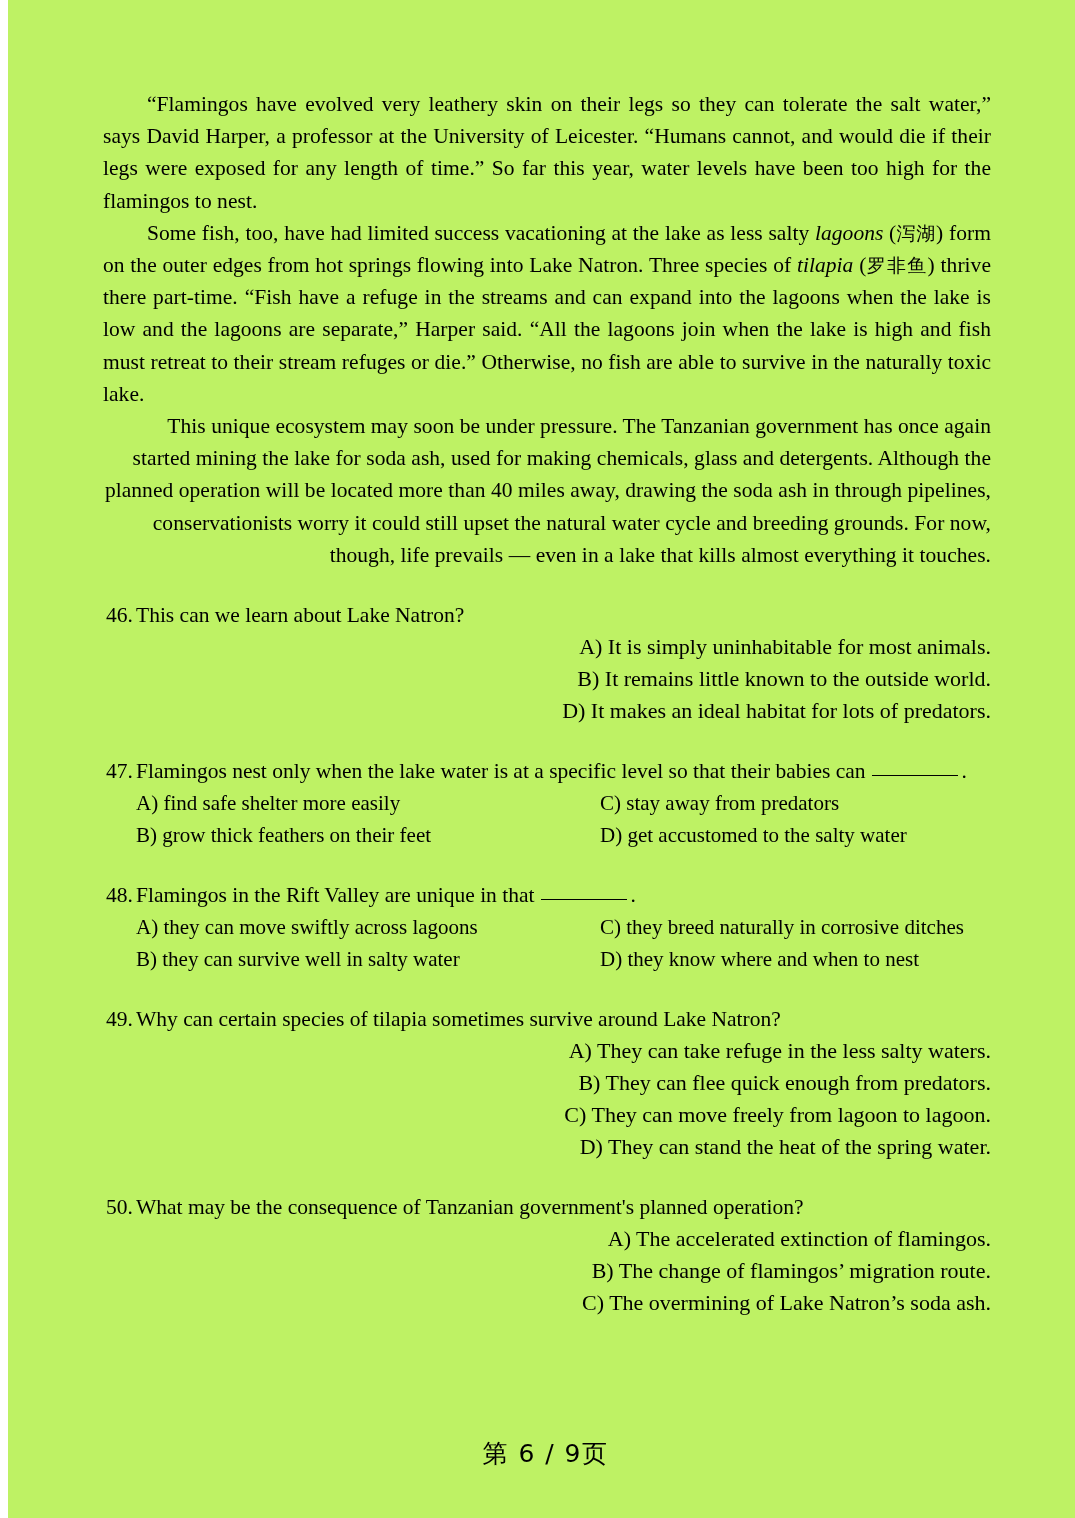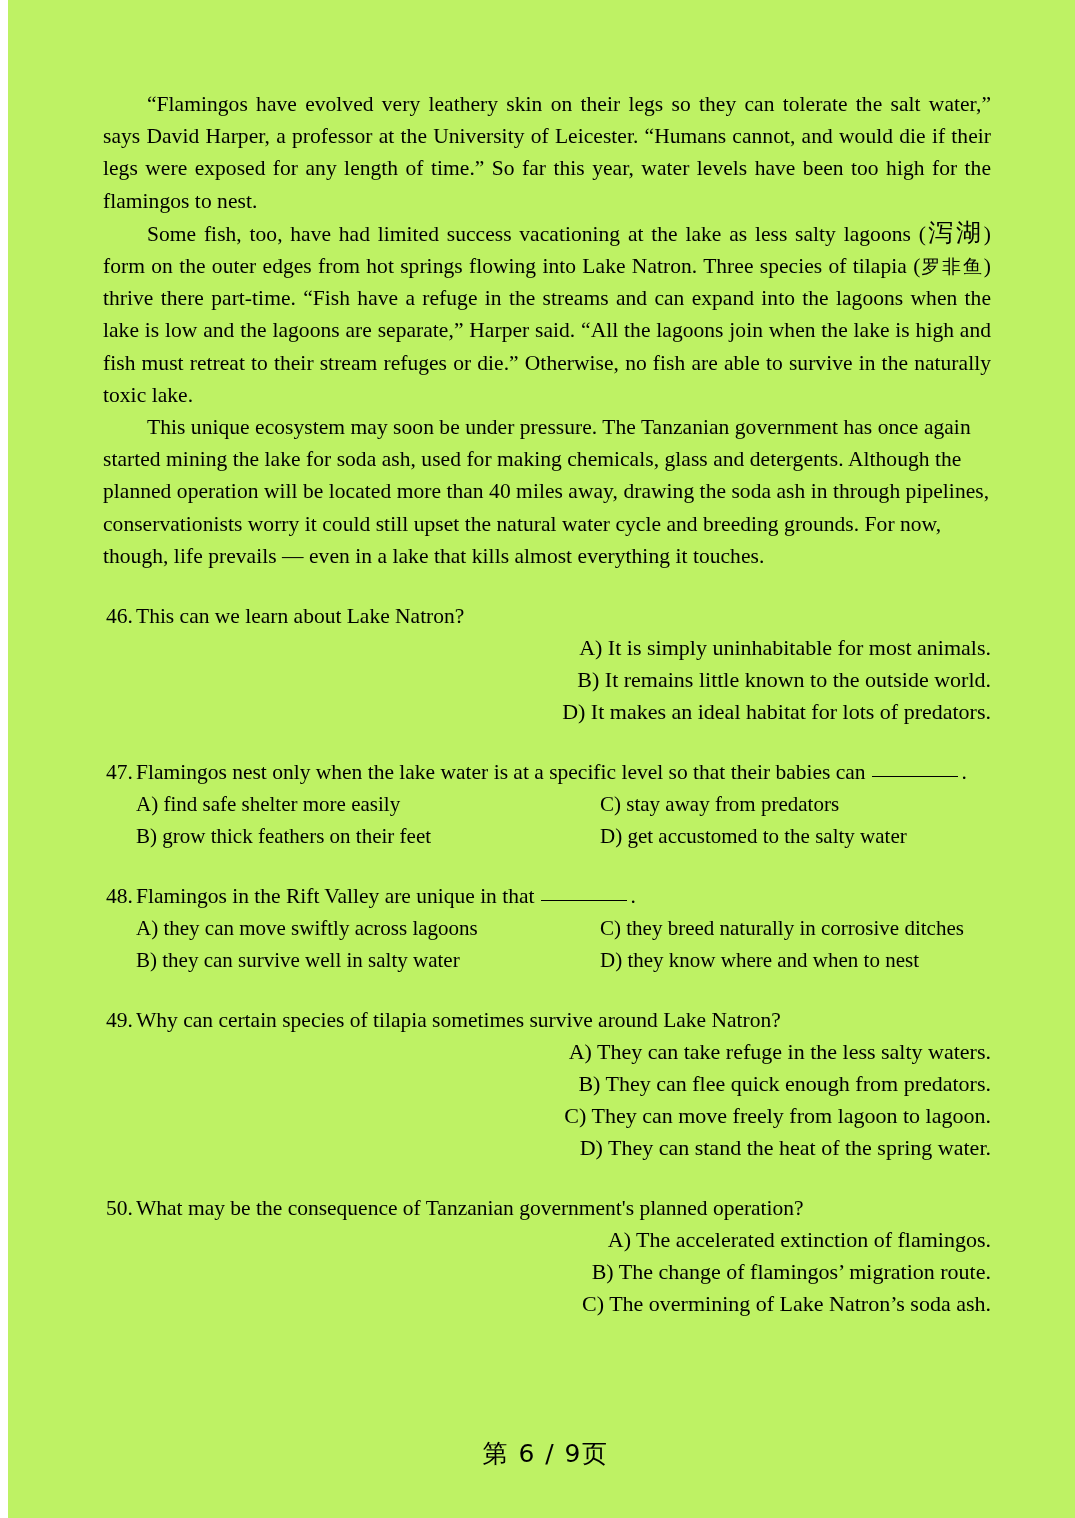--- a/index.html
+++ b/index.html
@@ -34,31 +34,31 @@
   .passage p {
     margin: 0;
     text-align: justify;
     text-justify: inter-word;
     text-indent: 44px;
     font-size: 21.5px;
     line-height: 32.2px;
     letter-spacing: 0.05px;
   }
   .passage p:last-child {
-    text-align: left;
+    text-align: right;
   }
-  .it { }
+  .it { font-style: italic; }
   .cn {
     font-family: "DejaVu Sans", "Liberation Sans", sans-serif;
     font-size: 19px;
     letter-spacing: 1px;
   }
   .cn-tight {
     font-family: "DejaVu Sans", "Liberation Sans", sans-serif;
-    font-size: 25px;
+    font-size: 19px;
     letter-spacing: 0.5px;
   }
 
   
   .qblock {
     margin-top: 28px;
   }
   .qstem {
     font-size: 21.5px;
     line-height: 32px;

